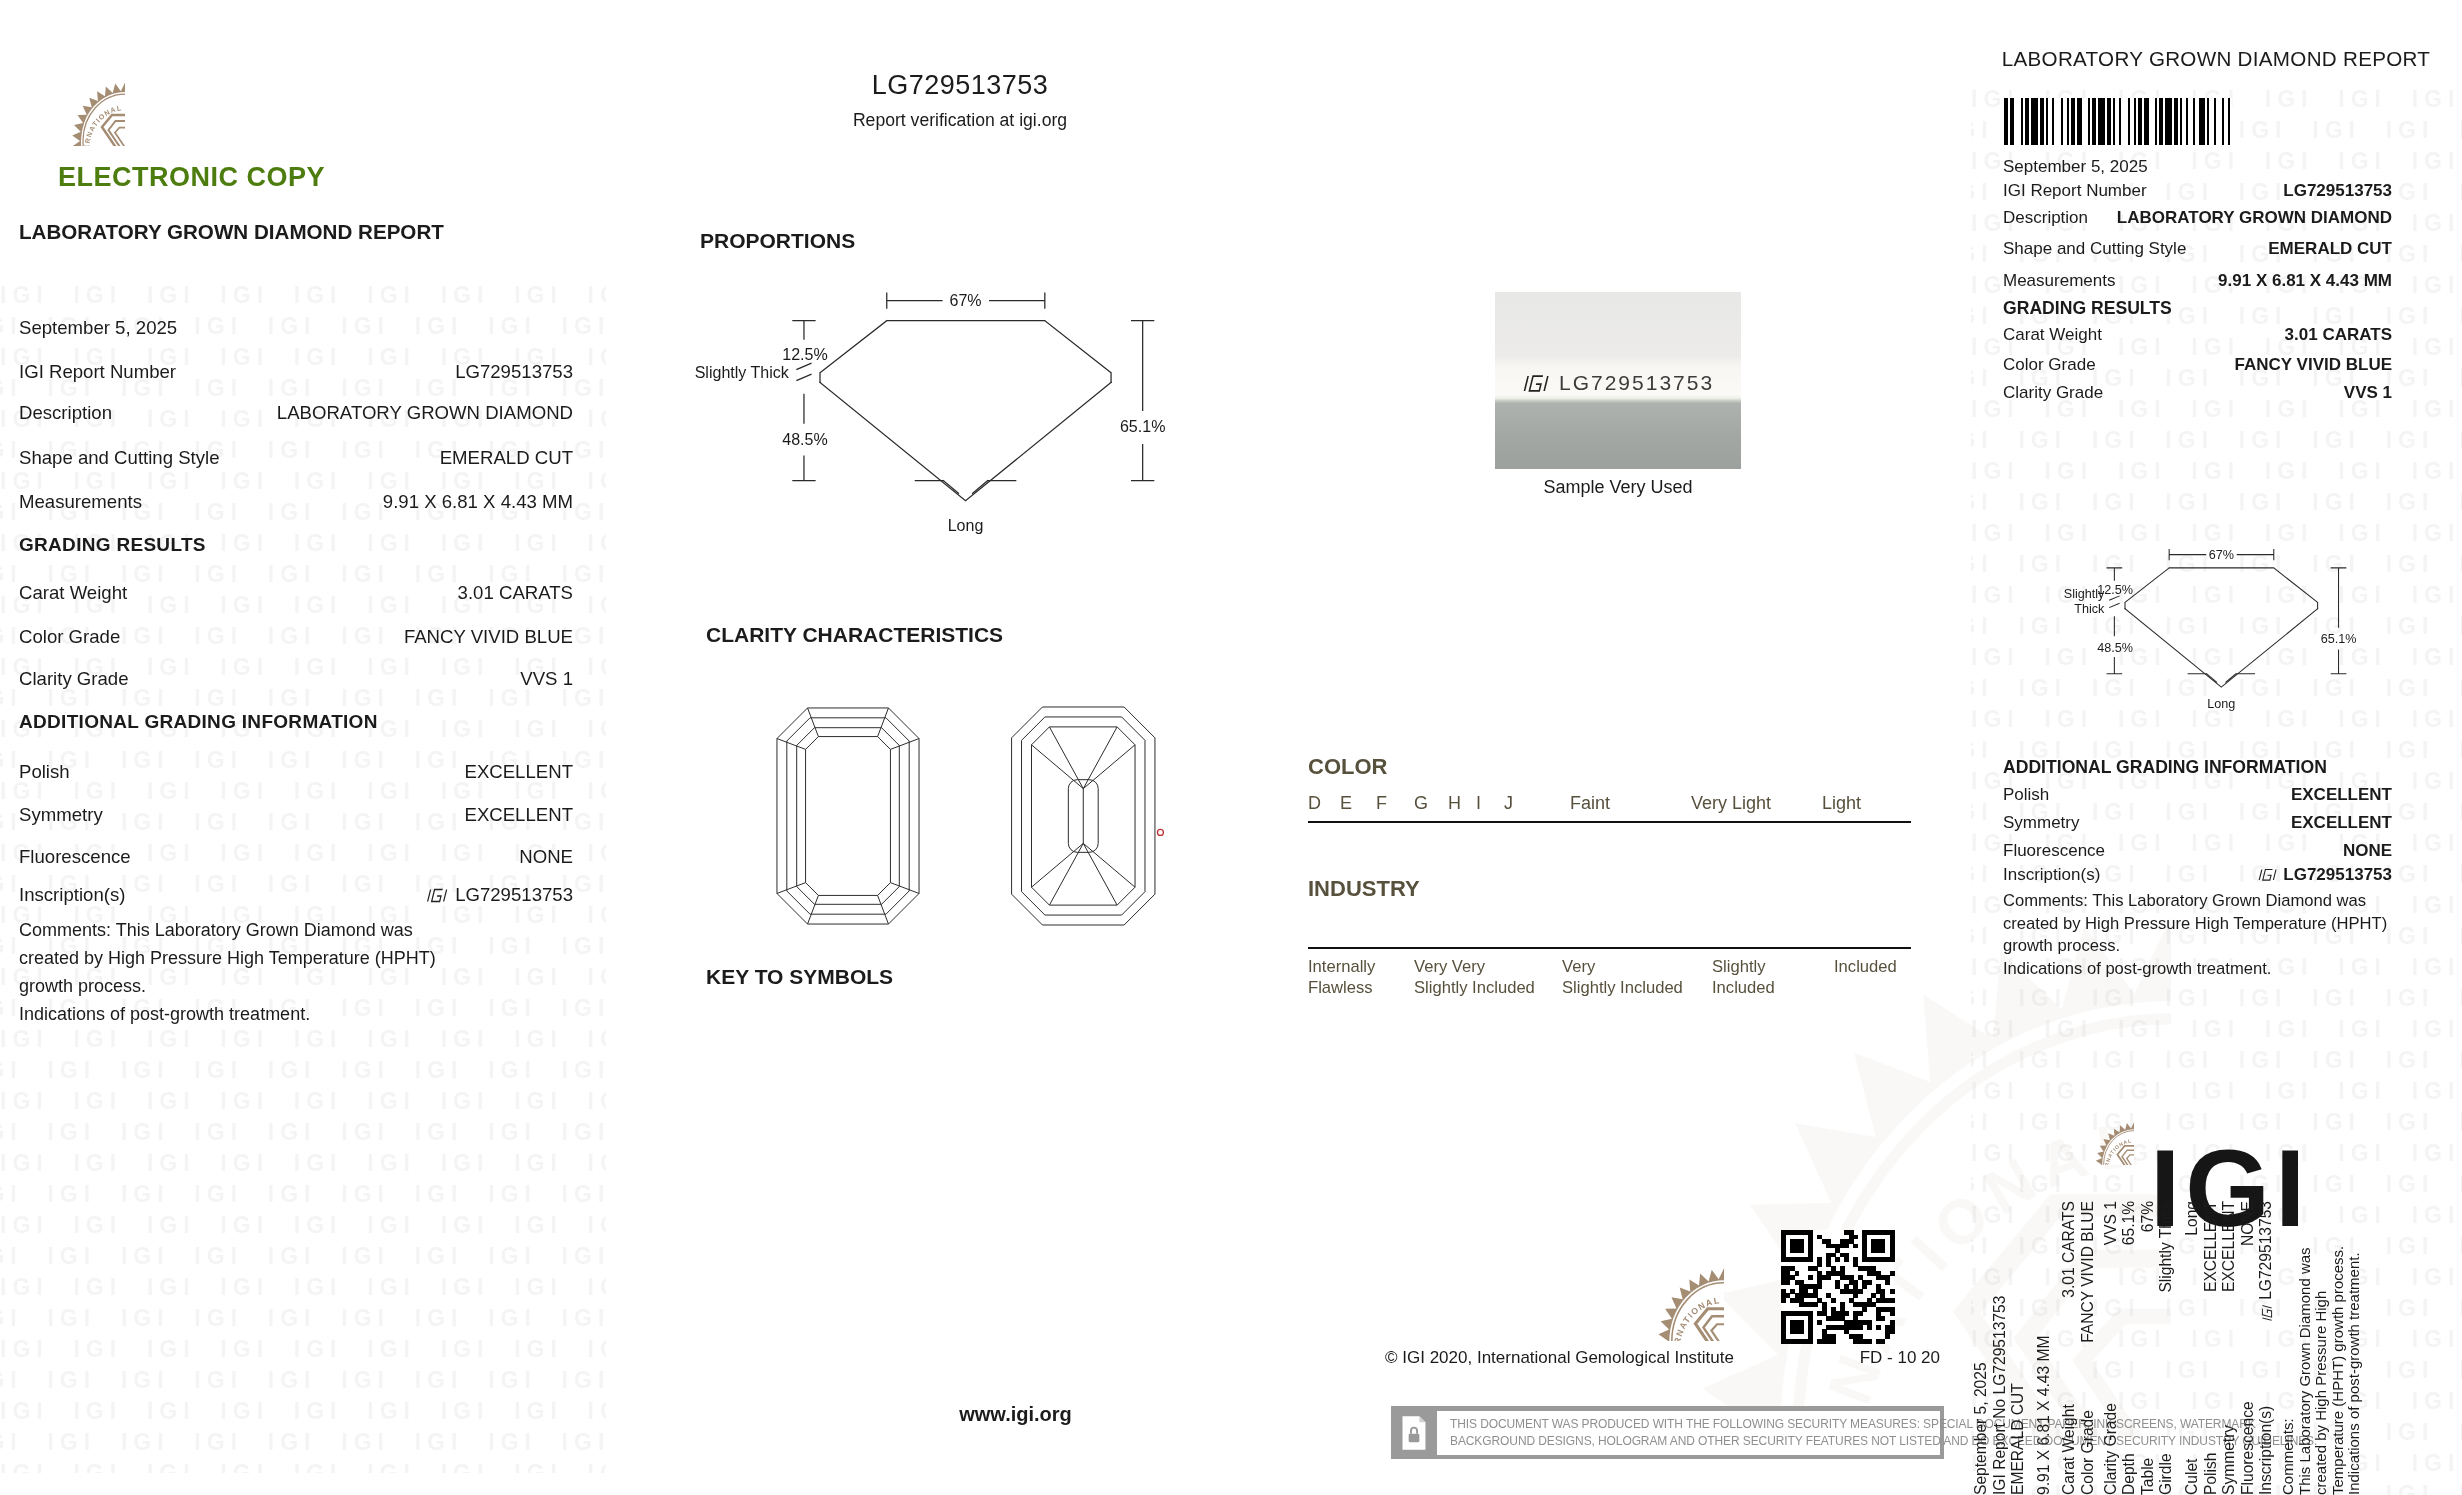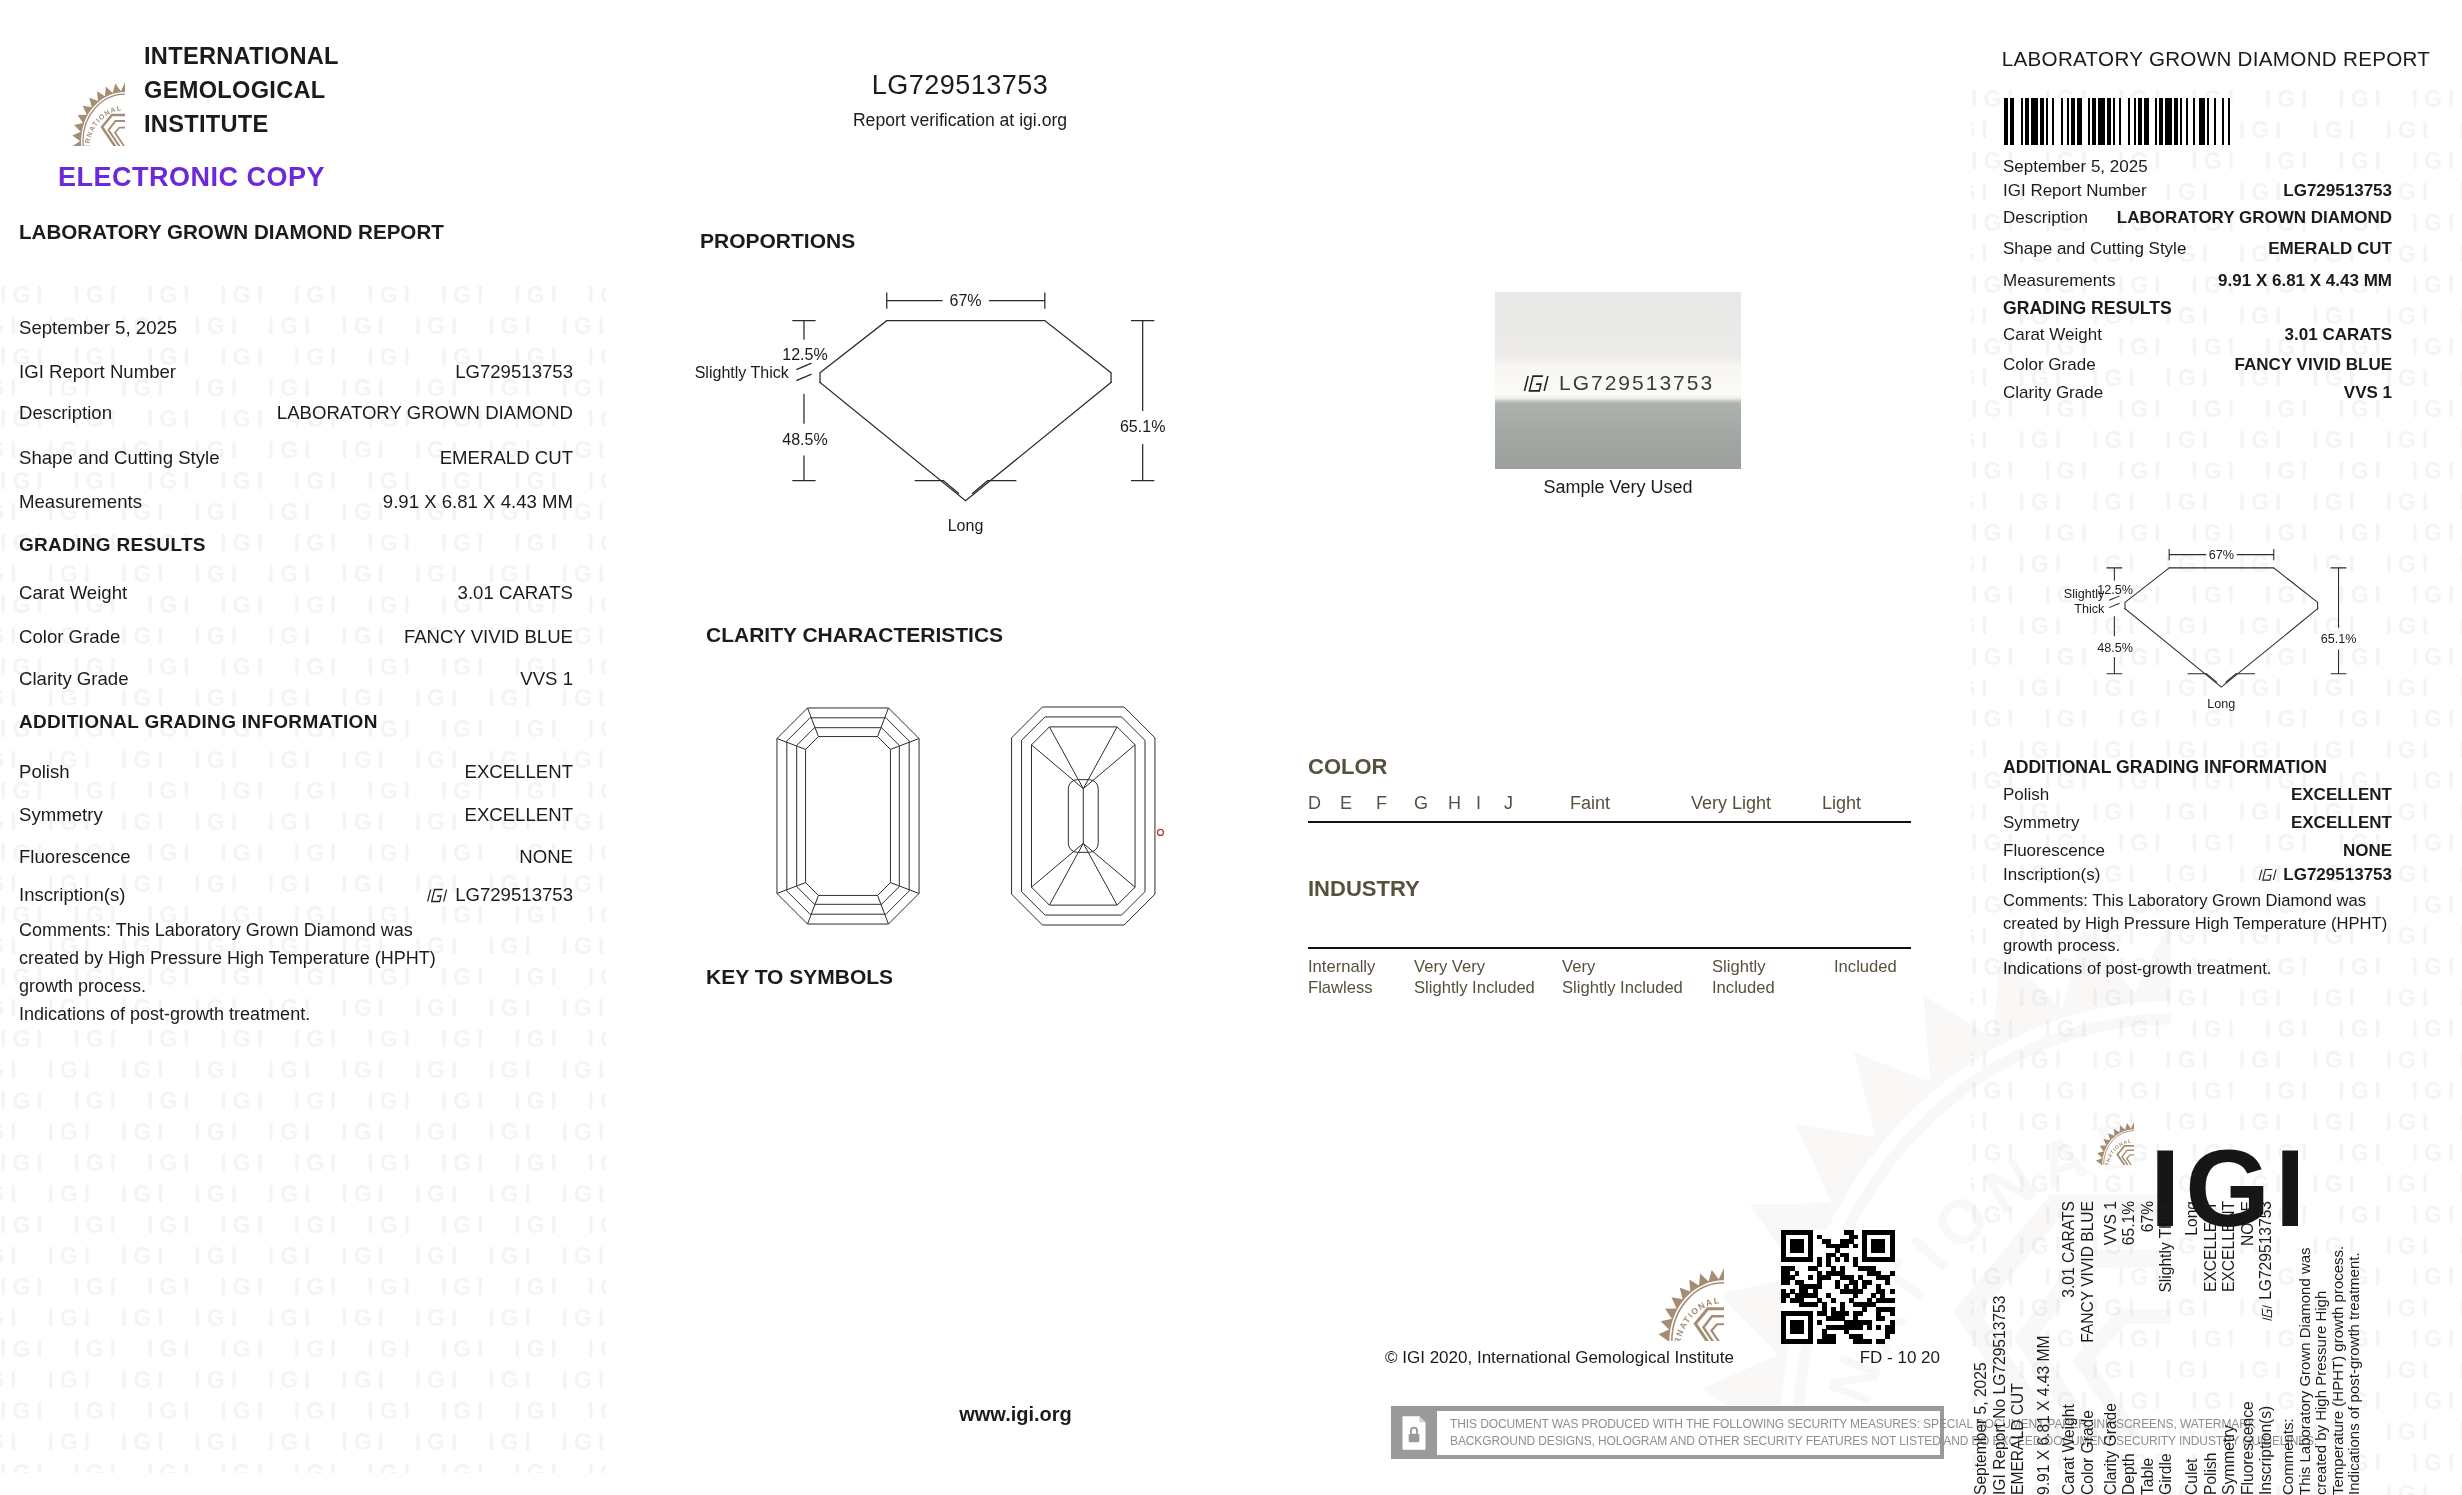--- a/index.html
+++ b/index.html
@@ -170,26 +170,21 @@
       <div style="white-space:nowrap;margin-left:-26px">IGI&nbsp;&nbsp;IGI&nbsp;&nbsp;IGI&nbsp;&nbsp;IGI&nbsp;&nbsp;IGI&nbsp;&nbsp;IGI&nbsp;&nbsp;IGI&nbsp;&nbsp;IGI&nbsp;&nbsp;IGI&nbsp;&nbsp;IGI&nbsp;&nbsp;IGI&nbsp;&nbsp;</div>
     </div>
 
   <svg class="wm-big" style="left:1176px;top:352px;width:995px;height:1085px;" viewBox="-112 -122 224 244">
     <use href="#igi-seal"></use>
   </svg>
 
   <svg class="abs z" style="left:12.6px;top:14px;width:112px;height:132px;" viewBox="-112 -122 224 244">
     <use href="#igi-seal"></use>
   </svg>
-  <div class="abs z" style="left:144px;top:39px;font-size:23.6px;font-weight:700;line-height:34px;letter-spacing:0.3px;">
-    <div>INTERNATIONAL</div>
-    <div>GEMOLOGICAL</div>
-    <div>INSTITUTE</div>
-  </div>
-  <div class="abs z" style="left:58px;top:162px;font-size:27px;font-weight:700;color:#6d28d9;letter-spacing:0.5px;">ELECTRONIC COPY</div>
+  <div class="abs z" style="left:58px;top:162px;font-size:27px;font-weight:700;color:#4d7c0f;letter-spacing:0.5px;">ELECTRONIC COPY</div>
   <div class="abs z" style="left:19px;top:220px;font-size:20.6px;font-weight:700;">LABORATORY GROWN DIAMOND REPORT</div>
 
   <div class="abs z" style="left:19px;top:317px;font-size:18.6px;">September 5, 2025</div>
 
   <div class="lrow z" style="top:361px;">
     <span class="lab">IGI Report Number</span>
     <span class="val">LG729513753</span>
   </div>
   <div class="lrow z" style="top:402px;">
     <span class="lab">Description</span>

